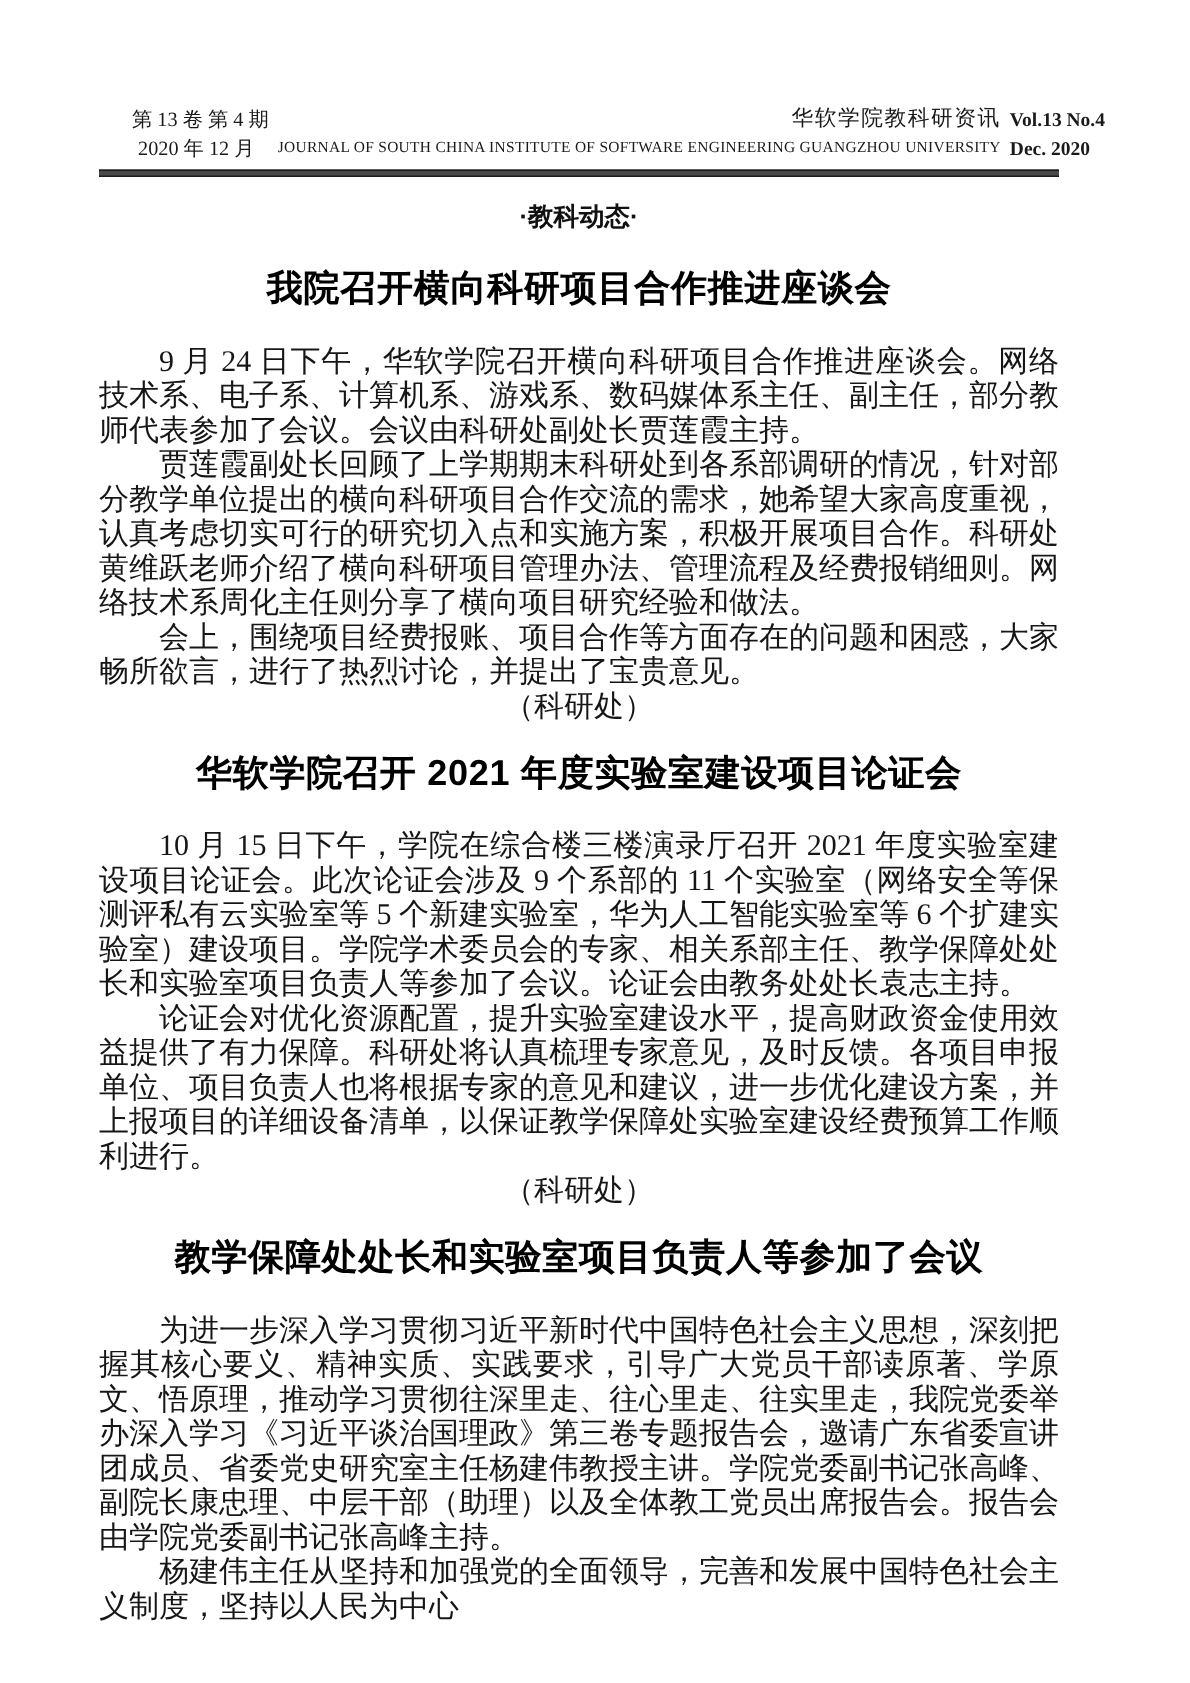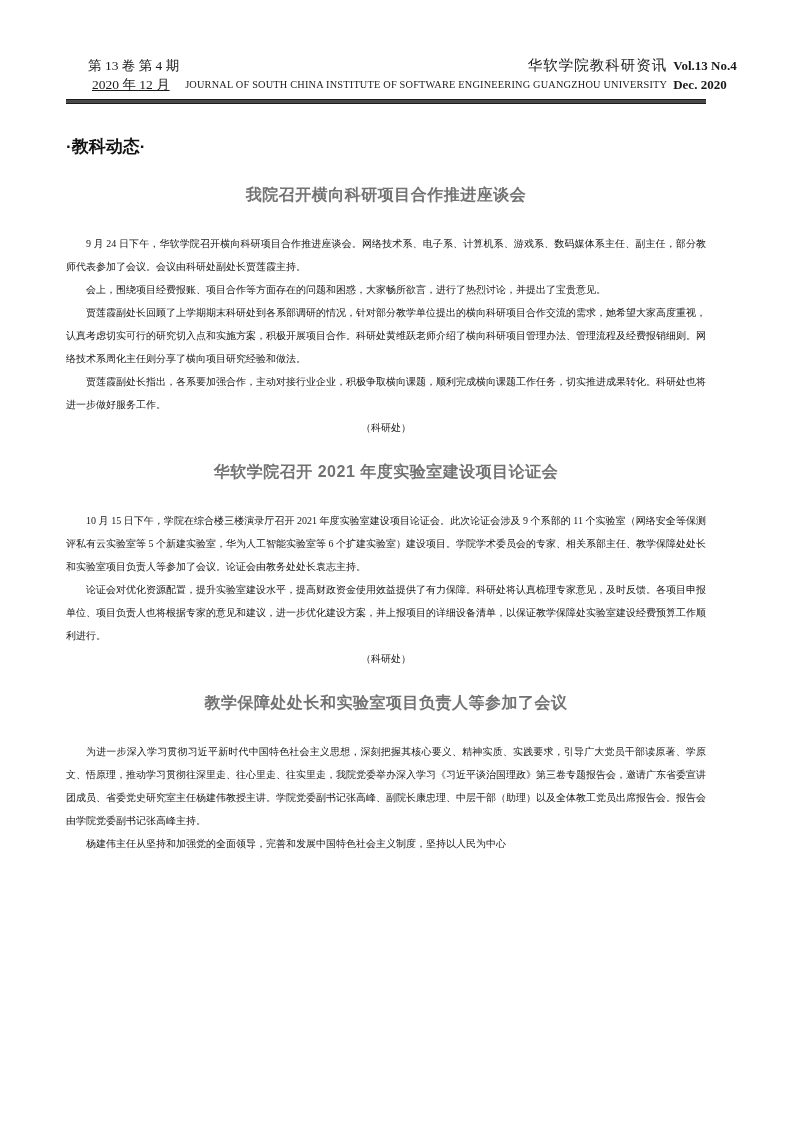--- a/index.html
+++ b/index.html
@@ -8,21 +8,21 @@
     background: #ffffff;
   }
   .page {
     position: relative;
     width: 793px;
     height: 1122px;
     margin: 0 auto;
     background: #ffffff;
     color: #1a1a1a;
     box-sizing: border-box;
-    padding: 56px 87px 0 66px;
+    padding: 70px 87px 0 66px;
     font-family: "Liberation Serif", "DejaVu Serif", serif;
     overflow: hidden;
   }
   
   .masthead {
     display: flex;
     align-items: flex-start;
     width: 100%;
   }
   .mast-left, .mast-right {
@@ -36,21 +36,20 @@
   }
   .mast-left .line1 {
     font-size: 13.5px;
     line-height: 19px;
     padding-left: 22px;
   }
   .mast-left .line2 {
     font-size: 13.5px;
     line-height: 19px;
     padding-left: 26px;
-    text-decoration: underline;
   }
   .mast-title-cn {
     font-size: 14.5px;
     line-height: 19px;
     letter-spacing: 1px;
   }
   .mast-title-en {
     font-size: 10.3px;
     line-height: 19px;
     white-space: nowrap;
@@ -64,44 +63,45 @@
   }
   .rule {
     margin-top: 5px;
     height: 3px;
     background: #4a4a4a;
     border-top: 1.5px solid #1c1c1c;
     border-bottom: 1.5px solid #1c1c1c;
   }
   
   .section-label {
-    margin-top: 32px;
+    margin-top: 16px;
     font-family: "Liberation Sans", "DejaVu Sans", sans-serif;
     font-weight: 600;
     font-size: 17px;
     line-height: 22px;
     color: #111;
+    text-align: center;
   }
   
   .article-title {
     font-family: "Liberation Sans", "DejaVu Sans", sans-serif;
     font-weight: 700;
-    font-size: 16px;
+    font-size: 24px;
     line-height: 30px;
     text-align: center;
     margin: 22px 0 22px 0;
-    color: #737373;
+    color: #000000;
     letter-spacing: 0.5px;
   }
   .article + .article .article-title {
     margin-top: 18px;
   }
   .article p {
     margin: 0;
-    font-size: 10px;
+    font-size: 20px;
     line-height: 23px;
     text-align: justify;
     text-justify: inter-ideograph;
     text-indent: 2em;
     color: #161616;
   }
   .article p.signature {
     text-indent: 0;
     text-align: center;
   }
@@ -126,23 +126,22 @@
     </div>
   </header>
 
   <div class="rule"></div>
 
   <div class="section-label">·教科动态·</div>
 
   <article class="article">
     <h1 class="article-title">我院召开横向科研项目合作推进座谈会</h1>
     <p>9 月 24 日下午，华软学院召开横向科研项目合作推进座谈会。网络技术系、电子系、计算机系、游戏系、数码媒体系主任、副主任，部分教师代表参加了会议。会议由科研处副处长贾莲霞主持。</p>
+    <p>贾莲霞副处长回顾了上学期期末科研处到各系部调研的情况，针对部分教学单位提出的横向科研项目合作交流的需求，她希望大家高度重视，认真考虑切实可行的研究切入点和实施方案，积极开展项目合作。科研处黄维跃老师介绍了横向科研项目管理办法、管理流程及经费报销细则。网络技术系周化主任则分享了横向项目研究经验和做法。</p>
     <p>会上，围绕项目经费报账、项目合作等方面存在的问题和困惑，大家畅所欲言，进行了热烈讨论，并提出了宝贵意见。</p>
-    <p>贾莲霞副处长回顾了上学期期末科研处到各系部调研的情况，针对部分教学单位提出的横向科研项目合作交流的需求，她希望大家高度重视，认真考虑切实可行的研究切入点和实施方案，积极开展项目合作。科研处黄维跃老师介绍了横向科研项目管理办法、管理流程及经费报销细则。网络技术系周化主任则分享了横向项目研究经验和做法。</p>
-    <p>贾莲霞副处长指出，各系要加强合作，主动对接行业企业，积极争取横向课题，顺利完成横向课题工作任务，切实推进成果转化。科研处也将进一步做好服务工作。</p>
     <p class="signature">（科研处）</p>
   </article>
 
   <article class="article">
     <h1 class="article-title">华软学院召开 2021 年度实验室建设项目论证会</h1>
     <p>10 月 15 日下午，学院在综合楼三楼演录厅召开 2021 年度实验室建设项目论证会。此次论证会涉及 9 个系部的 11 个实验室（网络安全等保测评私有云实验室等 5 个新建实验室，华为人工智能实验室等 6 个扩建实验室）建设项目。学院学术委员会的专家、相关系部主任、教学保障处处长和实验室项目负责人等参加了会议。论证会由教务处处长袁志主持。</p>
     <p>论证会对优化资源配置，提升实验室建设水平，提高财政资金使用效益提供了有力保障。科研处将认真梳理专家意见，及时反馈。各项目申报单位、项目负责人也将根据专家的意见和建议，进一步优化建设方案，并上报项目的详细设备清单，以保证教学保障处实验室建设经费预算工作顺利进行。</p>
     <p class="signature">（科研处）</p>
   </article>
 

